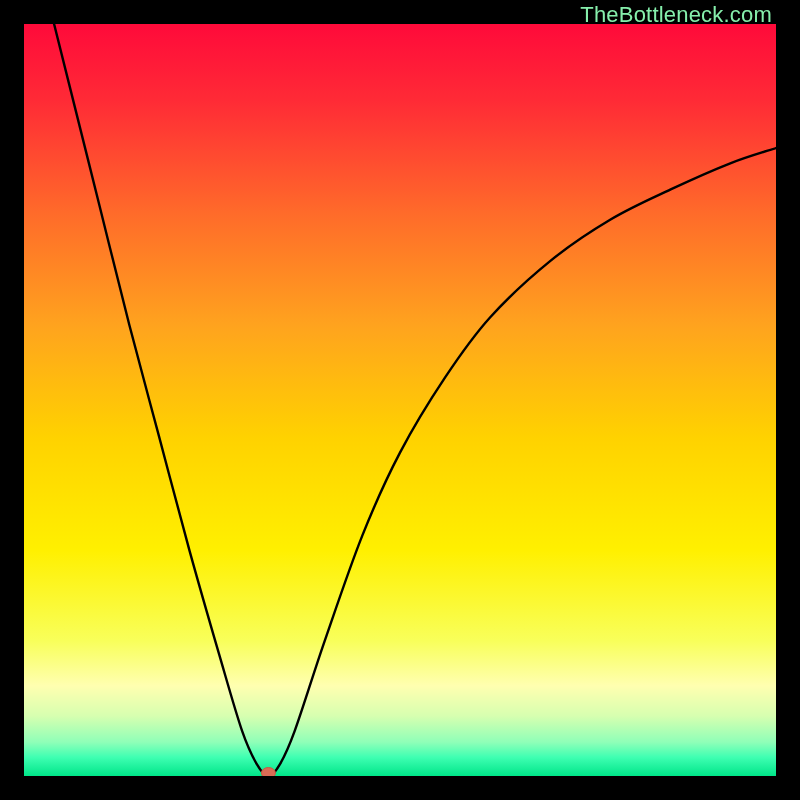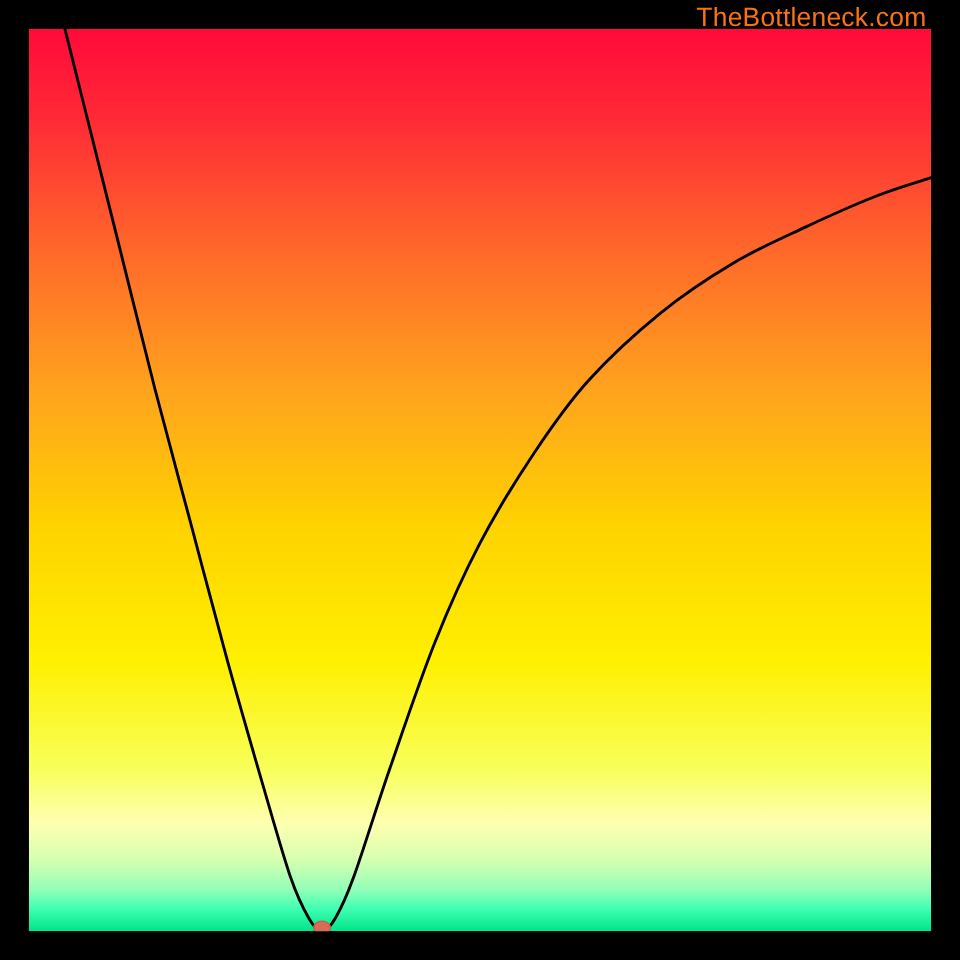--- a/index.html
+++ b/index.html
@@ -23,21 +23,21 @@
     position: absolute;
     left: 0;
     top: 0;
     width: 752px;
     height: 752px;
   }
   .watermark {
     position: absolute;
     top: 2px;
     right: 28px;
-    color: #f97316;
+    color: #86efac;
     font-size: 22px;
     font-weight: 500;
     letter-spacing: 0.2px;
     user-select: none;
   }
   svg { display: block; }
 </style>
 </head>
 <body>
 

